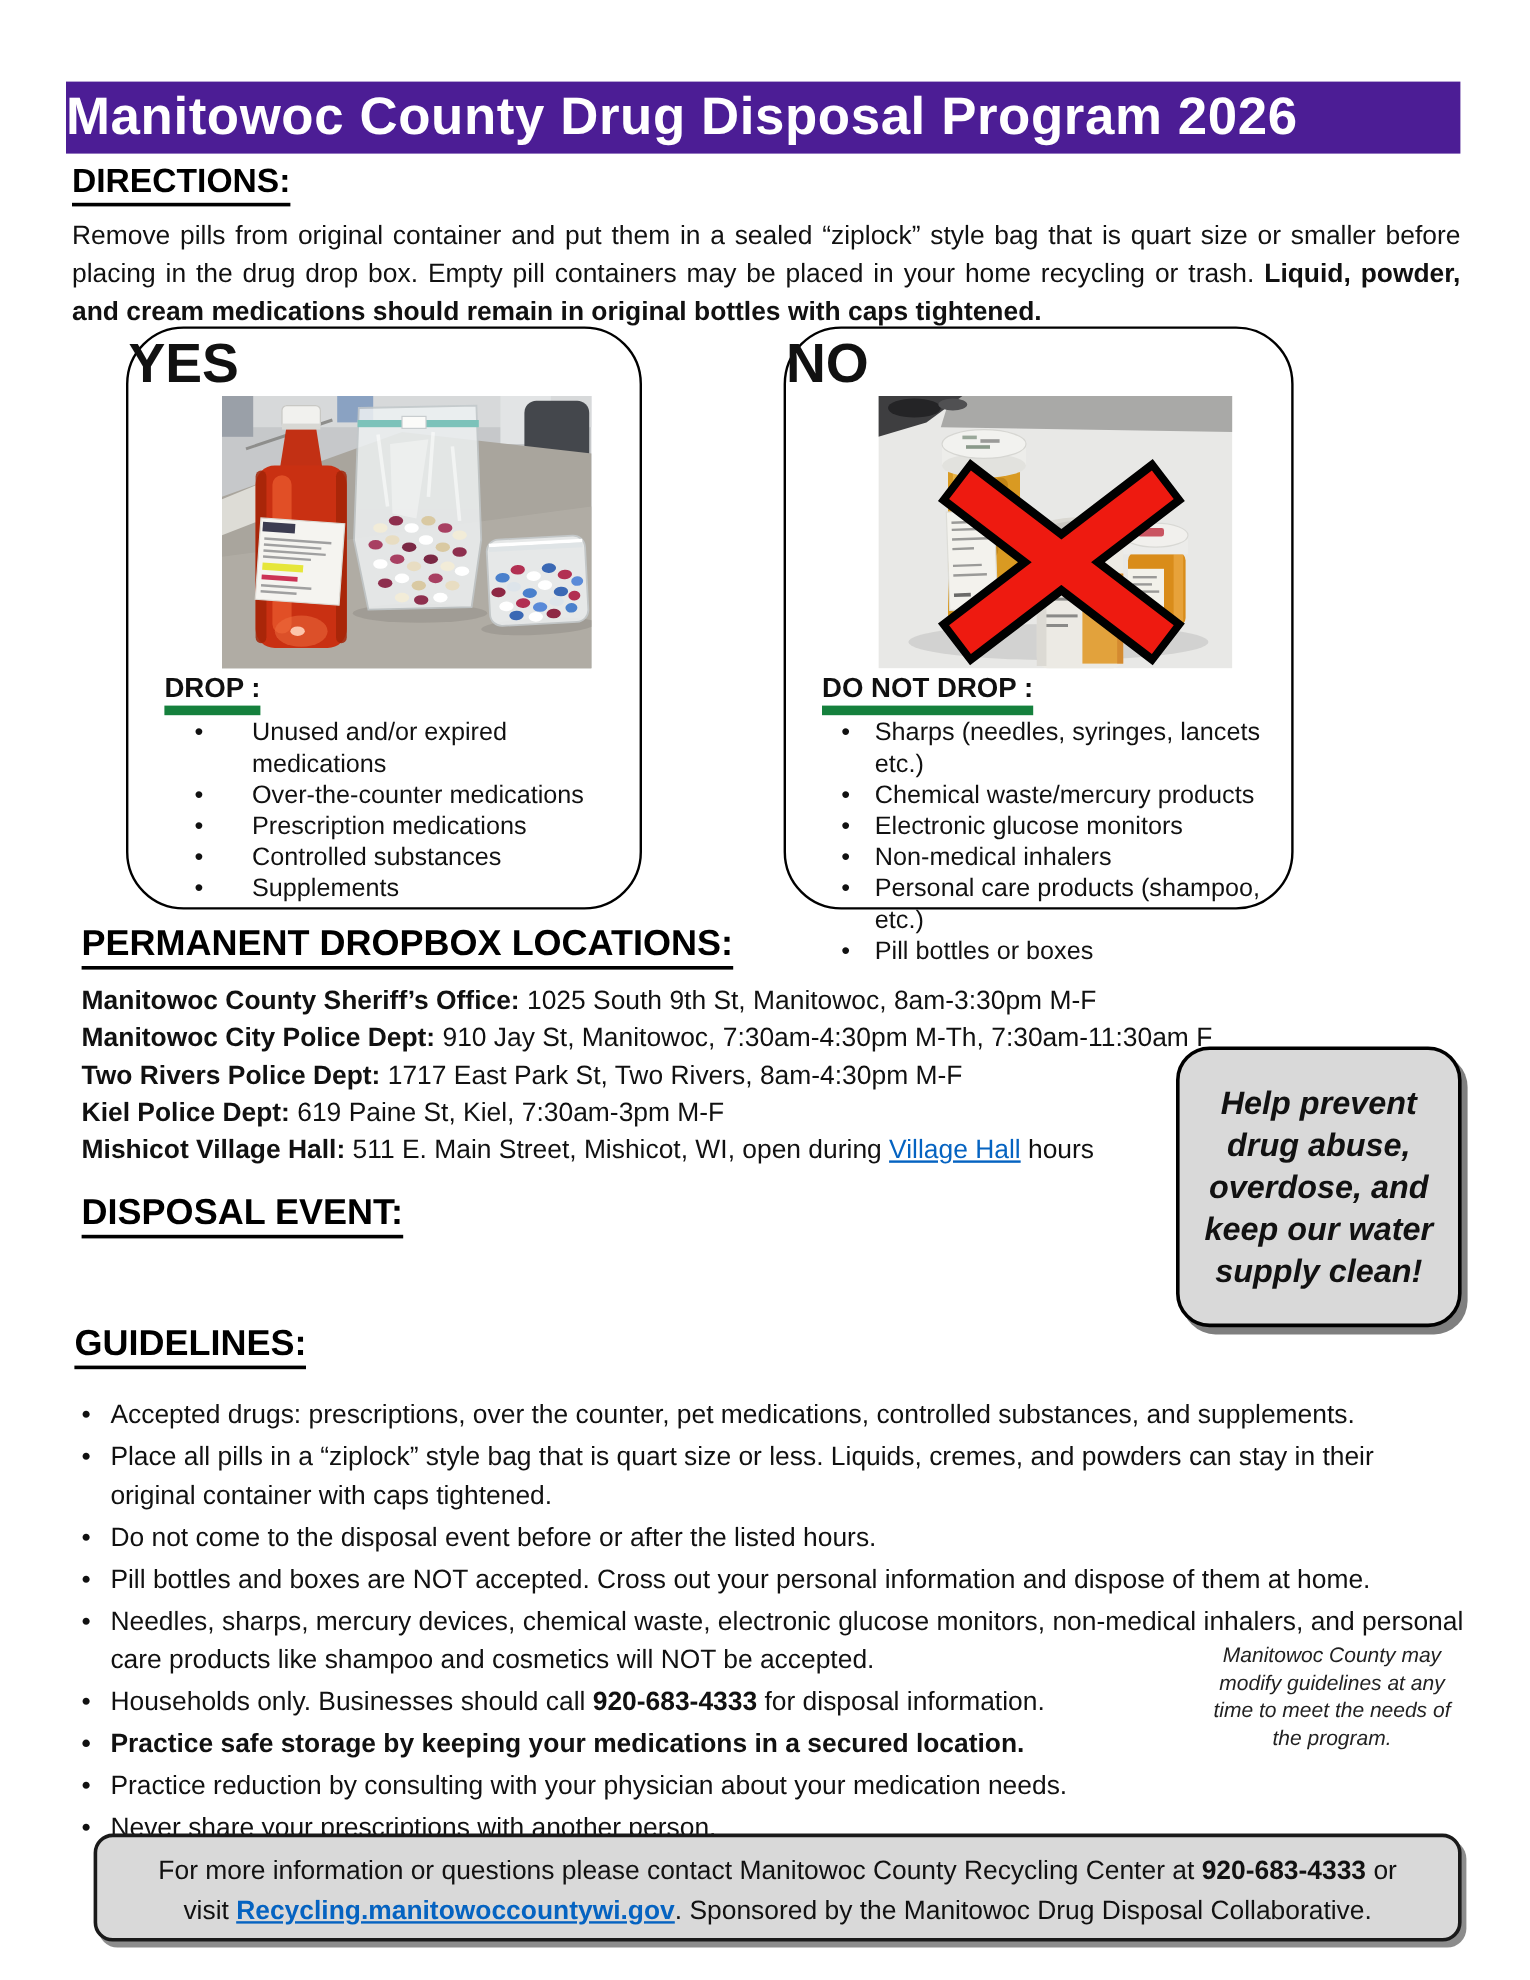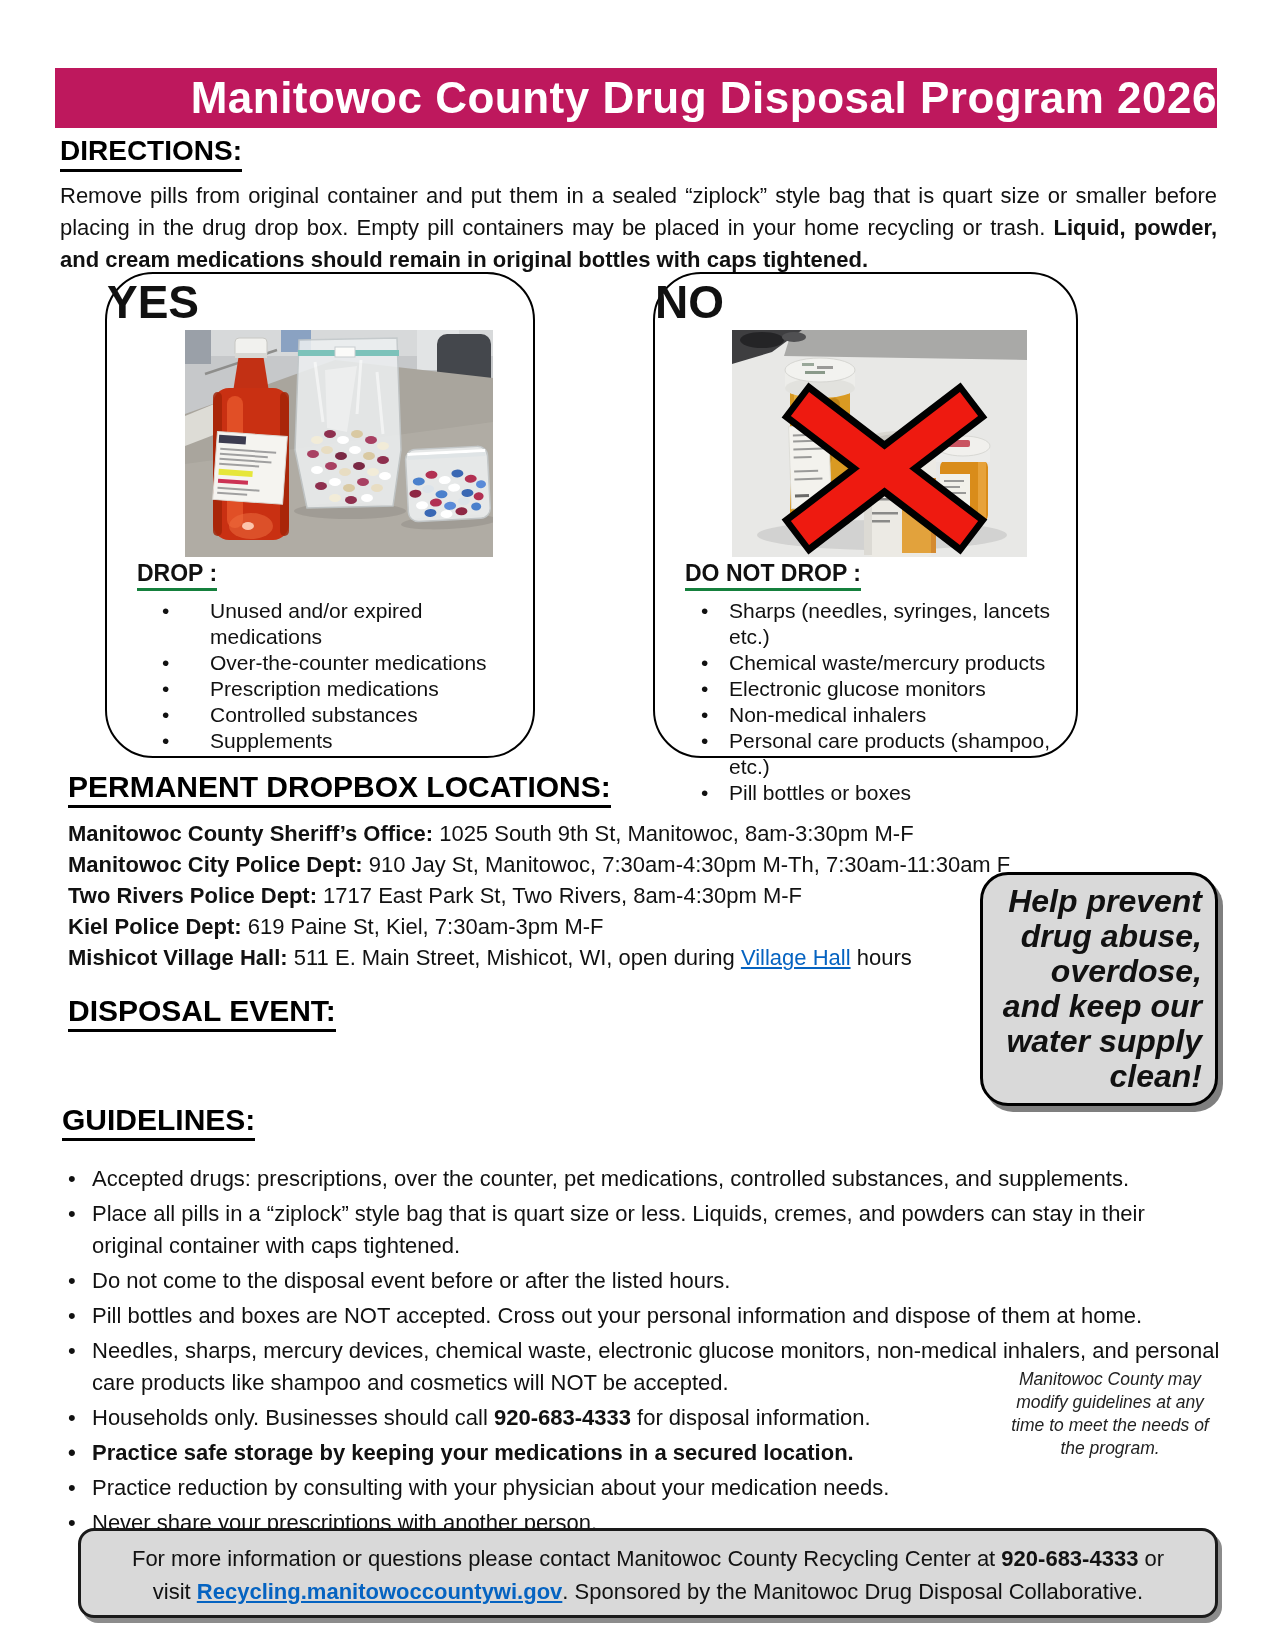--- a/index.html
+++ b/index.html
@@ -5,21 +5,21 @@
   * { box-sizing: border-box; margin: 0; padding: 0; }
   html,body { background:#888; }
   body { font-family: "Liberation Sans", sans-serif; color:#111; }
   .page {
     position: relative; width: 1275px; height: 1650px;
     background:#fff; margin: 0 auto; overflow: hidden;
   }
   
   .banner {
     position:absolute; left:55px; top:68px; width:1162px; height:60px;
-    background:#be185d; color:#fff; text-align:right;
+    background:#4c1d95; color:#fff; text-align:left;
   }
   .banner h1 { font-size:44px; font-weight:700; line-height:60px; letter-spacing:.5px; }
   
   .sec-h {
     display:inline-block; font-weight:700; color:#000;
     border-bottom:3px solid #000; padding-bottom:2px; line-height:1.1;
   }
   .h-directions { font-size:28px; }
   .h-big { font-size:30px; }
   
@@ -32,21 +32,21 @@
     border:2.5px solid #000; border-radius:48px; background:#fff;
   }
   .yes-box { left:105px;  width:430px; }
   .no-box  { left:653px;  width:425px; }
   .big-box .box-title { text-align:left; font-size:46px; font-weight:700; margin-top:2px; line-height:52px; }
   .photo { position:absolute; top:56px; display:block; }
   .yes-box .photo { left:78px; }
   .no-box  .photo { left:77px; }
   .list-head {
     position:absolute; top:286px; left:30px;
-    font-weight:700; font-size:23px; border-bottom:3px solid #15803d; padding-bottom:1px;
+    font-weight:700; font-size:23px; border-bottom:8px solid #15803d; padding-bottom:1px;
   }
   .big-box ul { position:absolute; top:324px; left:0; right:8px; list-style:none; }
   .big-box li { position:relative; font-size:21px; line-height:26px; }
   .yes-box li { padding-left:103px; }
   .no-box  li { padding-left:74px; }
   .big-box li::before {
     content:"\2022"; position:absolute; font-size:21px;
   }
   .yes-box li::before { left:55px; }
   .no-box  li::before { left:46px; }
@@ -57,21 +57,21 @@
   .dropbox strong { font-weight:700; }
   a.doc-link { color:#0563c1; cursor:pointer; }
   
   .help-box {
     position:absolute; left:980px; top:872px; width:238px; height:234px;
     background:#d9d9d9; border:3px solid #000; border-radius:28px;
     box-shadow:5px 6px 0 rgba(0,0,0,.5);
     display:flex; align-items:center; justify-content:center; text-align:center;
     padding:10px 13px;
   }
-  .help-box p { font-size:32px; font-weight:700; font-style:italic; line-height:35px;text-align:right; }
+  .help-box p { font-size:27px; font-weight:700; font-style:italic; line-height:35px; }
   
   .event { position:absolute; left:68px; top:994px; width:905px; }
   .event p { margin-top:14px; font-size:22px; line-height:32px; }
   .event strong { font-weight:700; }
   
   .guidelines { position:absolute; left:62px; top:1103px; width:1158px; }
   .guidelines ul { list-style:none; margin-top:22px; }
   .guidelines li { position:relative; padding-left:30px; font-size:22px; line-height:32px; margin-bottom:3px; }
   .guidelines li::before { content:"\2022"; position:absolute; left:6px; font-size:22px; }
   .guidelines li.bold-item, .guidelines strong { font-weight:700; }

